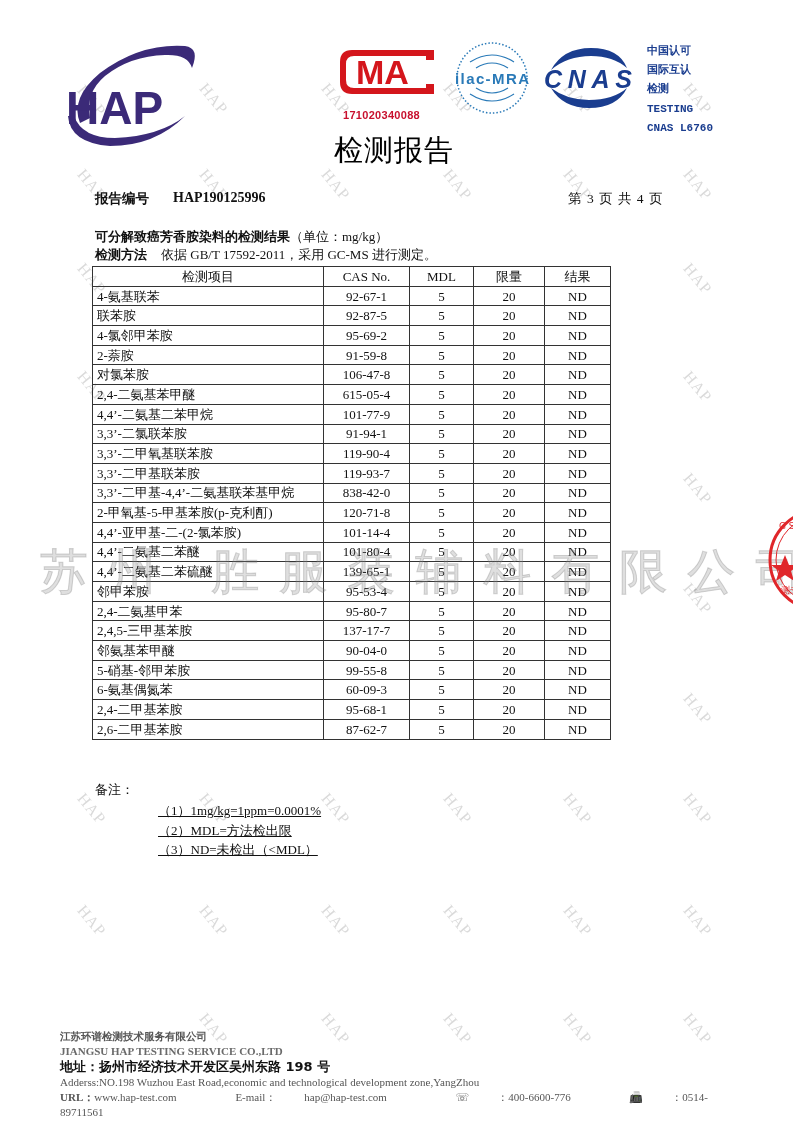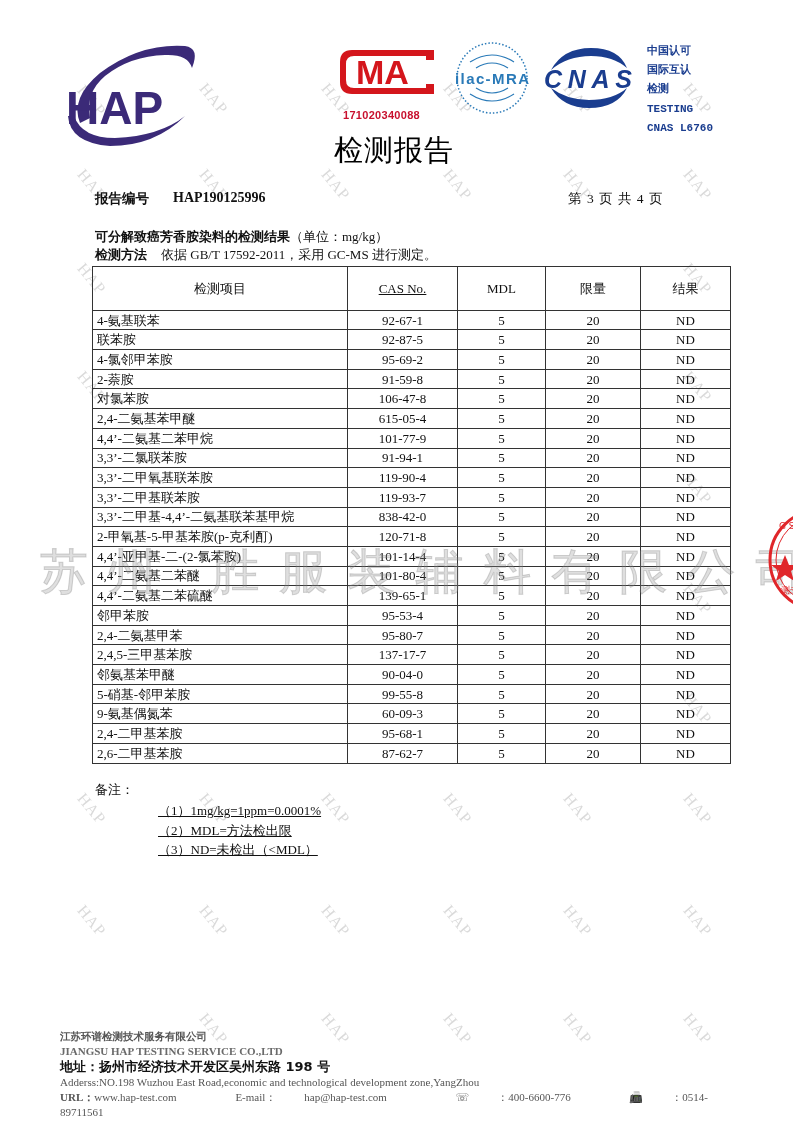--- a/index.html
+++ b/index.html
@@ -27,23 +27,23 @@
 
   #section-title { left:95px; top:228px; font-size:13px; }
   #section-title b { font-family:"DejaVu Sans",sans-serif; }
   #method-line { left:95px; top:246px; font-size:13px; }
   #method-line b { font-family:"DejaVu Sans",sans-serif; margin-right:14px; }
 
   table#results { position:absolute; left:92px; top:266px; border-collapse:collapse;
                   font-size:13px; }
   #results td, #results th { border:1px solid #333; padding:0 0 0 4px; height:18.7px;
                   line-height:17px; font-weight:normal; white-space:nowrap; }
-  #results th { text-align:center; padding:12px; }
+  #results th { text-align:center; padding:0; }
   #results td.c { text-align:center; padding:0; }
-  .col-item { width:230px; } .col-cas { width:85px;text-decoration:underline; } .col-mdl { width:63px; }
+  .col-item { width:230px; } .col-cas { width:85px; } .col-mdl { width:63px; }
   .col-lim { width:70px; } .col-res { width:65px; }
 
   #notes-label { left:95px; top:781px; font-size:13px; }
   #notes-list { left:158px; top:801px; font-size:13px; line-height:19.5px;text-decoration:underline; }
 
   #footer { left:60px; top:1029px; font-size:11px; line-height:15.2px; }
   .f-cn { font-family:"DejaVu Sans",sans-serif; font-weight:bold; color:#555; font-size:10.5px; }
   .f-en-bold { font-weight:bold; color:#6a6a6a; font-size:11px; }
   .f-addr { font-family:"DejaVu Sans",sans-serif; font-weight:bold; color:#111; font-size:13px; }
   .f-norm { color:#555; }
@@ -292,21 +292,21 @@
         <td class="c">ND</td>
       </tr>
       <tr>
         <td>5-硝基-邻甲苯胺</td>
         <td class="c">99-55-8</td>
         <td class="c">5</td>
         <td class="c">20</td>
         <td class="c">ND</td>
       </tr>
       <tr>
-        <td>9-氨基偶氮苯</td>
+        <td>6-氨基偶氮苯</td>
         <td class="c">60-09-3</td>
         <td class="c">5</td>
         <td class="c">20</td>
         <td class="c">ND</td>
       </tr>
       <tr>
         <td>2,4-二甲基苯胺</td>
         <td class="c">95-68-1</td>
         <td class="c">5</td>
         <td class="c">20</td>

